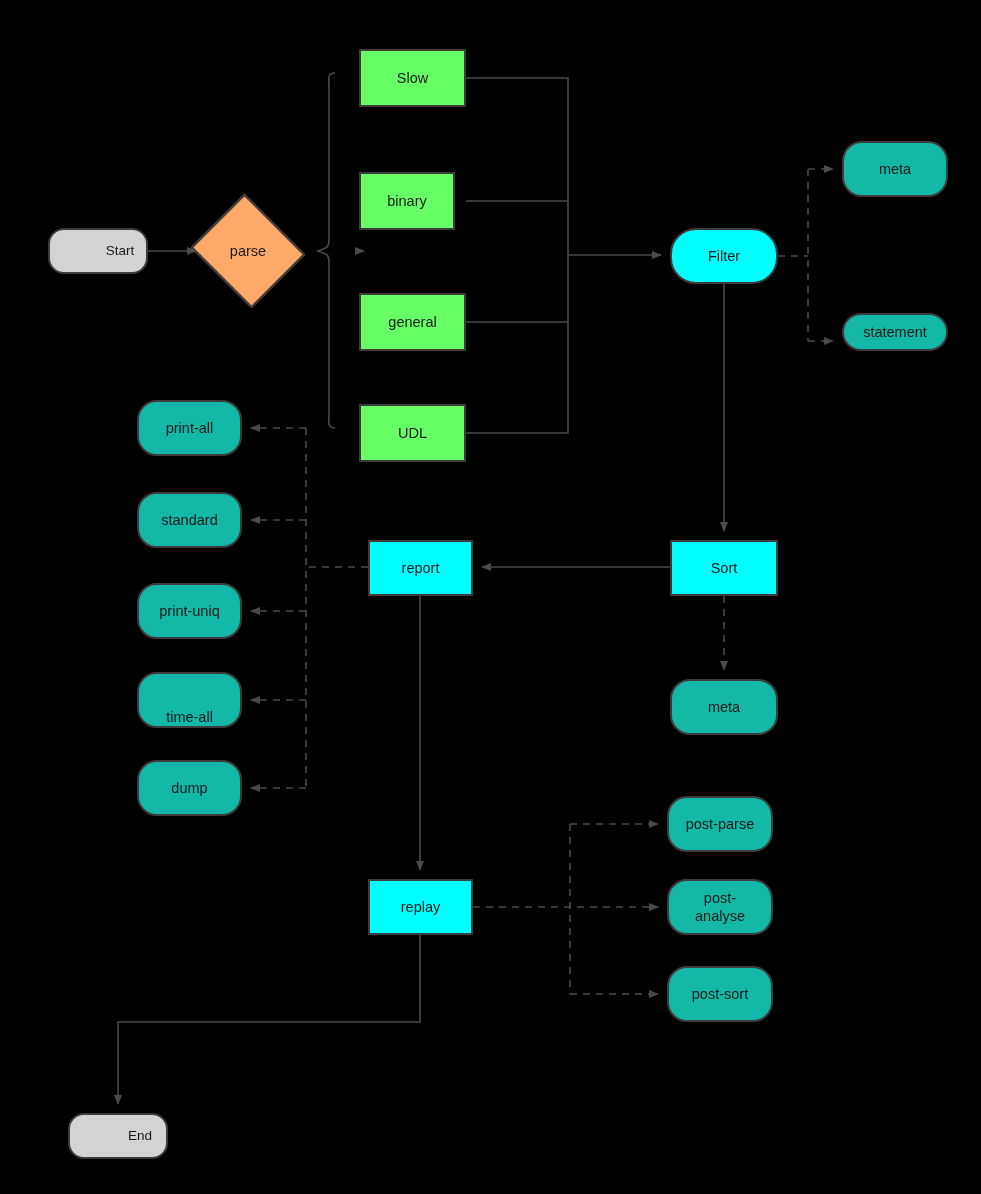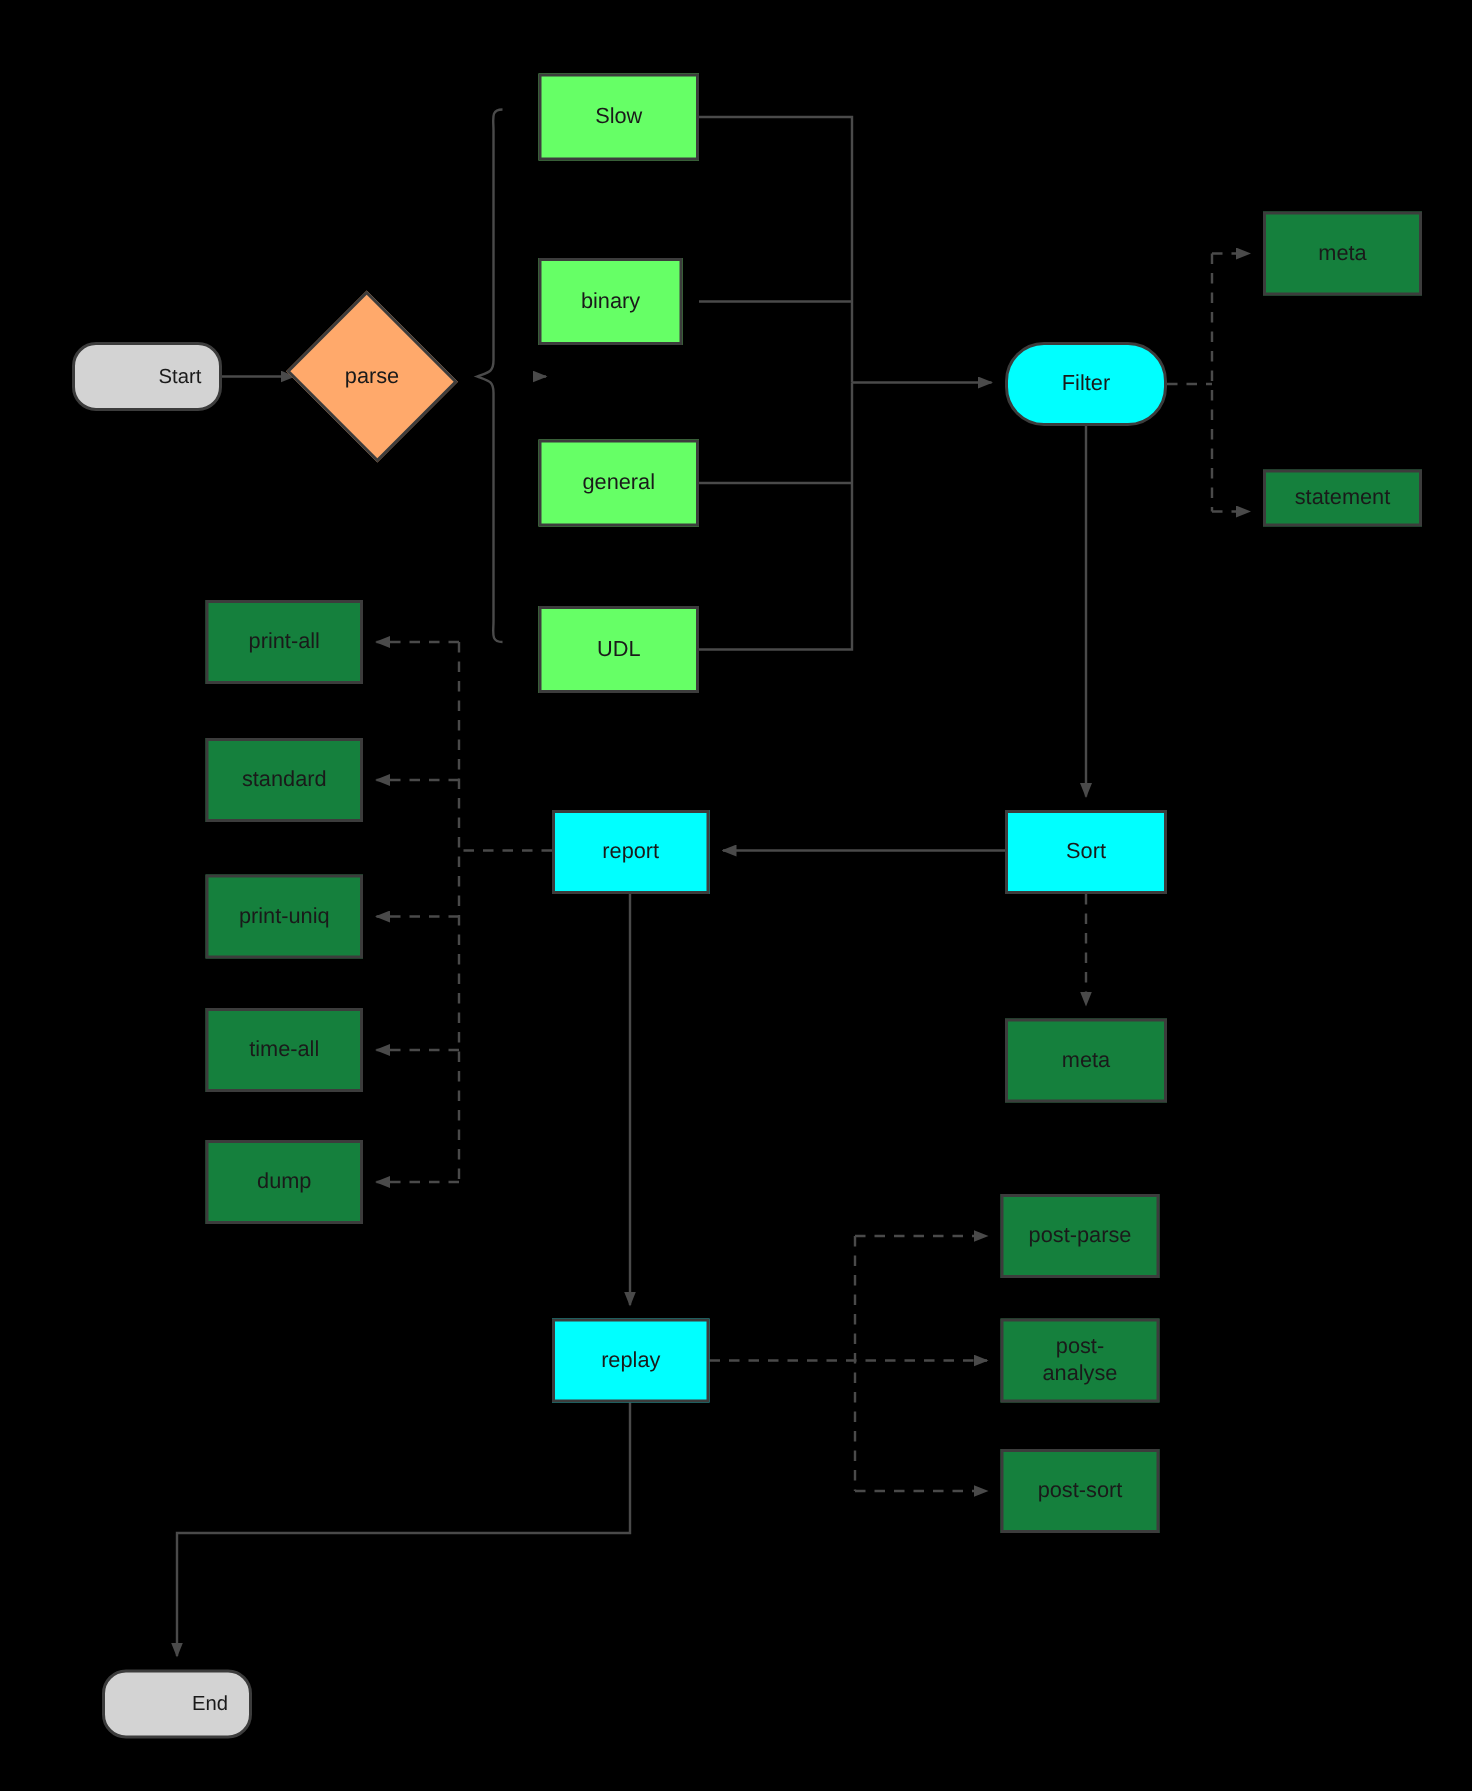--- a/index.html
+++ b/index.html
@@ -51,21 +51,21 @@
     left: 0; top: 0; right: 0; bottom: 0;
     background: #ffa96b;
     border: 2px solid #3c3c3c;
     box-sizing: border-box;
     transform: rotate(45deg);
     z-index: -1;
   }
   .n-decision .dlabel { position: relative; z-index: 3; }
   .n-process { background: #66ff66; }
   .n-io { background: #00ffff; }
-  .n-data { background: #15803d; }
+  .n-data { background: #14b8a6; border-radius: 20px; }
 </style>
 </head>
 <body>
 
 <div id="canvas">
 
   <svg id="edges" viewBox="0 0 981 1194" xmlns="http://www.w3.org/2000/svg">
     <defs>
       <marker id="arrow" markerWidth="10" markerHeight="8" refX="9" refY="4" orient="auto" markerUnits="userSpaceOnUse">
         <path d="M0,0 L10,4 L0,8 z" fill="#4a4a4a"></path>
@@ -127,21 +127,21 @@
       <div class="node n-process" style="left: 359px; top: 404px; width: 107px; height: 58px;"><span>UDL</span></div>
       <div class="node n-io" style="left: 670px; top: 228px; width: 108px; height: 56px; border-radius: 26px;"><span>Filter</span></div>
       <div class="node n-data" style="left: 842px; top: 141px; width: 106px; height: 56px;"><span>meta</span></div>
       <div class="node n-data" style="left: 842px; top: 313px; width: 106px; height: 38px;"><span>statement</span></div>
       <div class="node n-io" style="left: 670px; top: 540px; width: 108px; height: 56px;"><span>Sort</span></div>
       <div class="node n-data" style="left: 670px; top: 679px; width: 108px; height: 56px;"><span>meta</span></div>
       <div class="node n-io" style="left: 368px; top: 540px; width: 105px; height: 56px;"><span>report</span></div>
       <div class="node n-data" style="left: 137px; top: 400px; width: 105px; height: 56px;"><span>print-all</span></div>
       <div class="node n-data" style="left: 137px; top: 492px; width: 105px; height: 56px;"><span>standard</span></div>
       <div class="node n-data" style="left: 137px; top: 583px; width: 105px; height: 56px;"><span>print-uniq</span></div>
-      <div class="node n-data" style="left: 137px; top: 672px; width: 105px; height: 56px;"><span>time-all</span></div>
+      <div class="node n-data" style="left: 137px; top: 672px; width: 105px; height: 56px; align-items: flex-end;"><span>time-all</span></div>
       <div class="node n-data" style="left: 137px; top: 760px; width: 105px; height: 56px;"><span>dump</span></div>
       <div class="node n-io" style="left: 368px; top: 879px; width: 105px; height: 56px;"><span>replay</span></div>
       <div class="node n-data" style="left: 667px; top: 796px; width: 106px; height: 56px;"><span>post-parse</span></div>
       <div class="node n-data" style="left: 667px; top: 879px; width: 106px; height: 56px;"><span>post-
 analyse</span></div>
       <div class="node n-data" style="left: 667px; top: 966px; width: 106px; height: 56px;"><span>post-sort</span></div>
       <div class="node n-terminal" style="left: 68px; top: 1113px; width: 100px; height: 46px;"><span>End</span></div>
     </div>
 </div>
 

